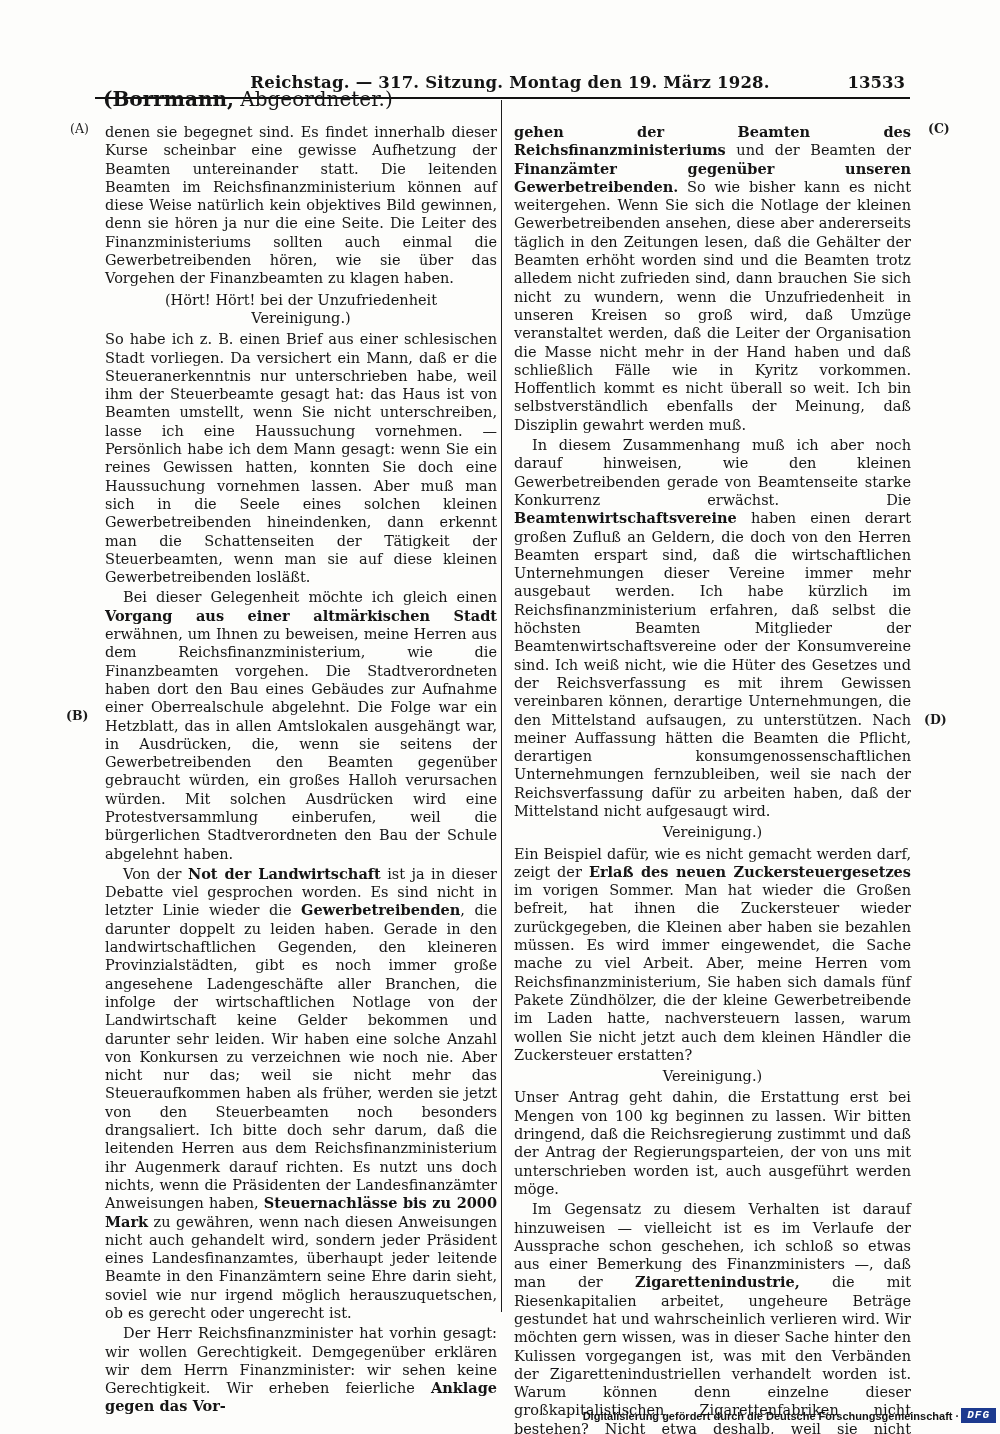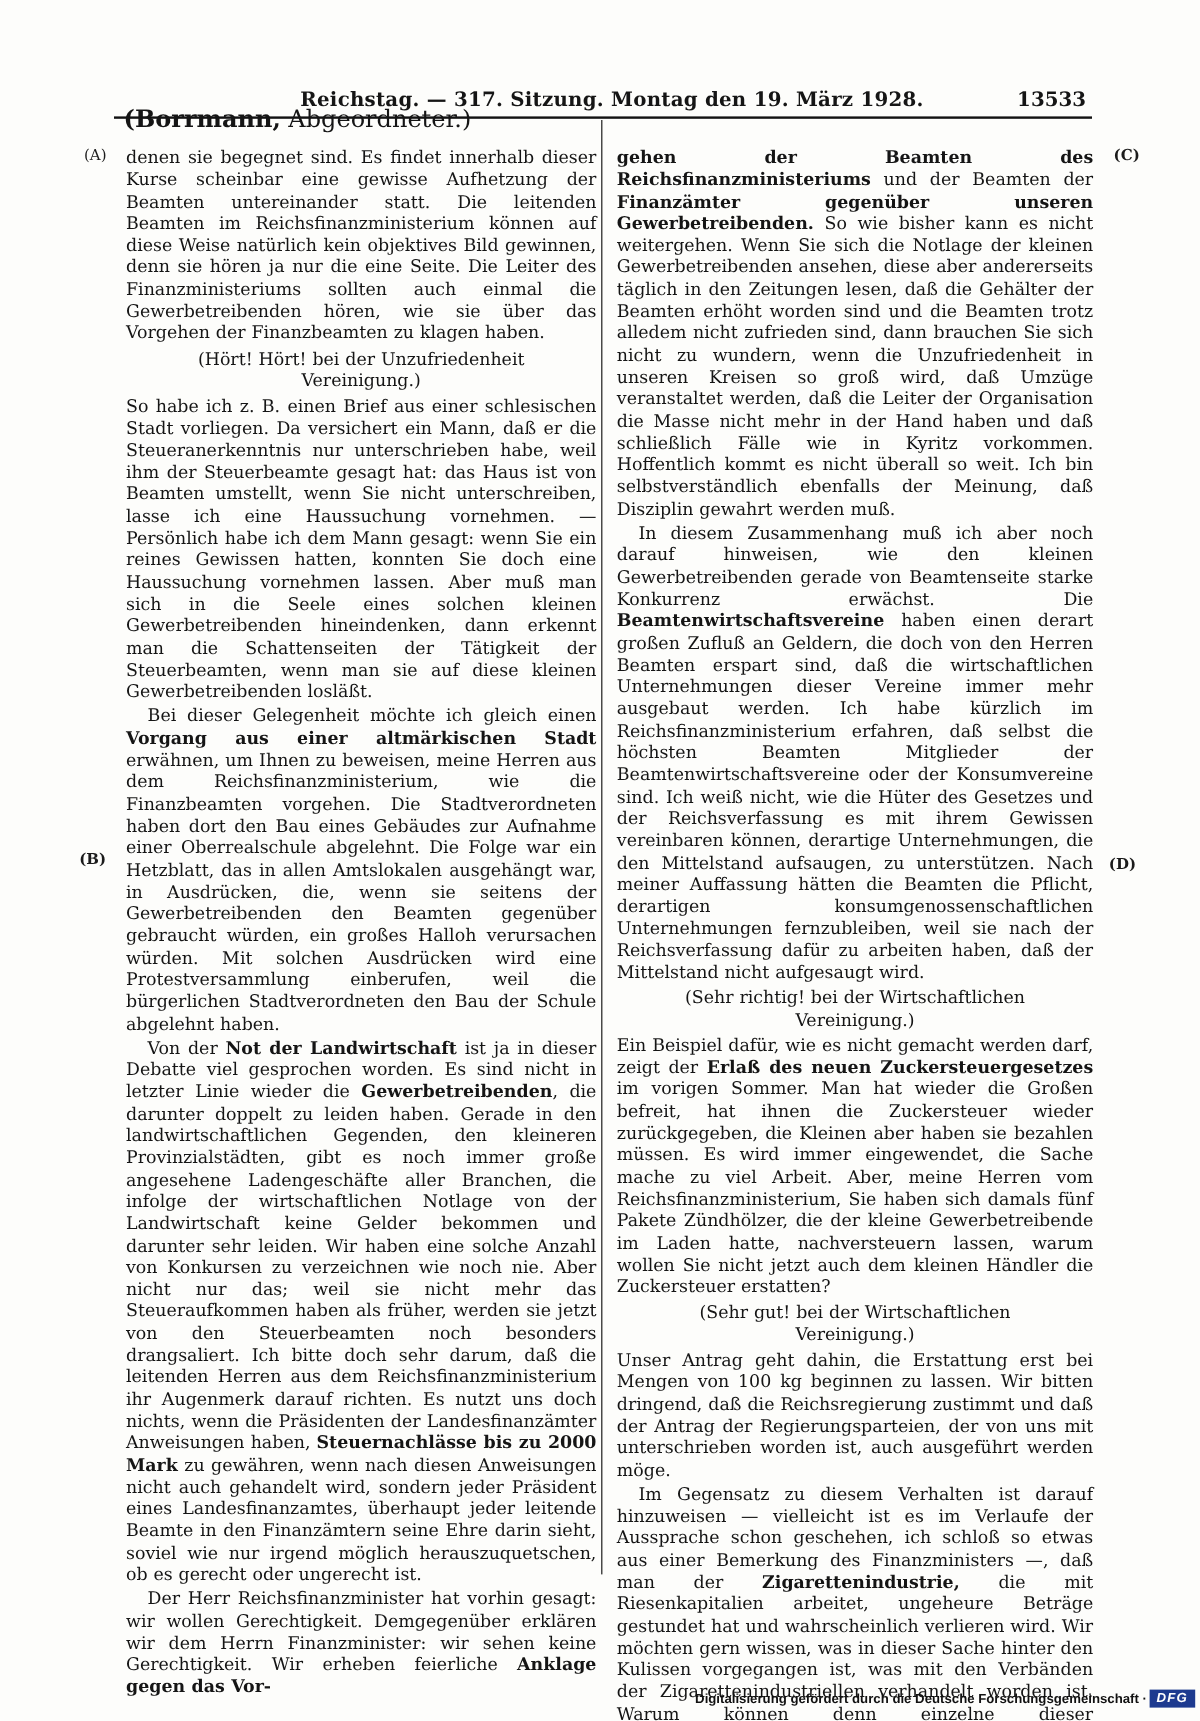--- a/index.html
+++ b/index.html
@@ -43,21 +43,21 @@
   #label-b{left:66px;top:708px;}
   #label-c{left:928px;top:121px;}
   #label-d{left:924px;top:712px;}
   .footer{
     position:absolute;top:1408px;right:4px;
     display:flex;align-items:center;gap:2px;
     font-family:"Liberation Sans",sans-serif;font-size:11px;font-weight:bold;color:#111;justify-content:space-between;
   }
   .dfg-logo{
     background:#1d3a8f;color:#fff;font-size:11px;font-weight:bold;
-    padding:1px 6px 2px;letter-spacing:1px;font-style:italic;
+    padding:1px 6px 2px;letter-spacing:1px;font-style:italic;font-family:Liberation Mono, monospace;
   }
 </style>
 </head>
 <body>
 
 <div class="header-title">Reichstag. — 317. Sitzung. Montag den 19. März 1928.</div>
 <div class="page-number">13533</div>
 <div class="header-rule"></div>
 <div class="col-divider"></div>
 
@@ -77,26 +77,24 @@
   <p class="para"><span>So habe ich z. B. einen Brief aus einer schlesischen Stadt vorliegen. Da versichert ein Mann, daß er die Steueranerkenntnis nur unterschrieben habe, weil ihm der Steuerbeamte gesagt hat: das Haus ist von Beamten umstellt, wenn Sie nicht unterschreiben, lasse ich eine Haussuchung vornehmen. — Persönlich habe ich dem Mann gesagt: wenn Sie ein reines Gewissen hatten, konnten Sie doch eine Haussuchung vornehmen lassen. Aber muß man sich in die Seele eines solchen kleinen Gewerbetreibenden hineindenken, dann erkennt man die Schattenseiten der Tätigkeit der Steuerbeamten, wenn man sie auf diese kleinen Gewerbetreibenden losläßt.</span></p>
   <p class="para ind"><span>Bei dieser Gelegenheit möchte ich gleich einen </span><span class="b">Vorgang aus einer altmärkischen Stadt</span><span> erwähnen, um Ihnen zu beweisen, meine Herren aus dem Reichsfinanzministerium, wie die Finanzbeamten vorgehen. Die Stadtverordneten haben dort den Bau eines Gebäudes zur Aufnahme einer Oberrealschule abgelehnt. Die Folge war ein Hetzblatt, das in allen Amtslokalen ausgehängt war, in Ausdrücken, die, wenn sie seitens der Gewerbetreibenden den Beamten gegenüber gebraucht würden, ein großes Halloh verursachen würden. Mit solchen Ausdrücken wird eine Protestversammlung einberufen, weil die bürgerlichen Stadtverordneten den Bau der Schule abgelehnt haben.</span></p>
   <p class="para ind"><span>Von der </span><span class="b">Not der Landwirtschaft</span><span> ist ja in dieser Debatte viel gesprochen worden. Es sind nicht in letzter Linie wieder die </span><span class="b">Gewerbetreibenden</span><span>, die darunter doppelt zu leiden haben. Gerade in den landwirtschaftlichen Gegenden, den kleineren Provinzialstädten, gibt es noch immer große angesehene Ladengeschäfte aller Branchen, die infolge der wirtschaftlichen Notlage von der Landwirtschaft keine Gelder bekommen und darunter sehr leiden. Wir haben eine solche Anzahl von Konkursen zu verzeichnen wie noch nie. Aber nicht nur das; weil sie nicht mehr das Steueraufkommen haben als früher, werden sie jetzt von den Steuerbeamten noch besonders drangsaliert. Ich bitte doch sehr darum, daß die leitenden Herren aus dem Reichsfinanzministerium ihr Augenmerk darauf richten. Es nutzt uns doch nichts, wenn die Präsidenten der Landesfinanzämter Anweisungen haben, </span><span class="b">Steuernachlässe bis zu 2000 Mark</span><span> zu gewähren, wenn nach diesen Anweisungen nicht auch gehandelt wird, sondern jeder Präsident eines Landesfinanzamtes, überhaupt jeder leitende Beamte in den Finanzämtern seine Ehre darin sieht, soviel wie nur irgend möglich herauszuquetschen, ob es gerecht oder ungerecht ist.</span></p>
   <p class="para ind"><span>Der Herr Reichsfinanzminister hat vorhin gesagt: wir wollen Gerechtigkeit. Demgegenüber erklären wir dem Herrn Finanzminister: wir sehen keine Gerechtigkeit. Wir erheben feierliche </span><span class="b">Anklage gegen das Vor-</span></p>
 </div>
 
 <div class="col" id="rightcol">
   <p class="para"><span class="b">gehen der Beamten des Reichsfinanzministeriums</span><span> und der Beamten der </span><span class="b">Finanzämter gegenüber unseren Gewerbetreibenden.</span><span> So wie bisher kann es nicht weitergehen. Wenn Sie sich die Notlage der kleinen Gewerbetreibenden ansehen, diese aber andererseits täglich in den Zeitungen lesen, daß die Gehälter der Beamten erhöht worden sind und die Beamten trotz alledem nicht zufrieden sind, dann brauchen Sie sich nicht zu wundern, wenn die Unzufriedenheit in unseren Kreisen so groß wird, daß Umzüge veranstaltet werden, daß die Leiter der Organisation die Masse nicht mehr in der Hand haben und daß schließlich Fälle wie in Kyritz vorkommen. Hoffentlich kommt es nicht überall so weit. Ich bin selbstverständlich ebenfalls der Meinung, daß Disziplin gewahrt werden muß.</span></p>
   <p class="para ind"><span>In diesem Zusammenhang muß ich aber noch darauf hinweisen, wie den kleinen Gewerbetreibenden gerade von Beamtenseite starke Konkurrenz erwächst. Die </span><span class="b">Beamtenwirtschaftsvereine</span><span> haben einen derart großen Zufluß an Geldern, die doch von den Herren Beamten erspart sind, daß die wirtschaftlichen Unternehmungen dieser Vereine immer mehr ausgebaut werden. Ich habe kürzlich im Reichsfinanzministerium erfahren, daß selbst die höchsten Beamten Mitglieder der Beamtenwirtschaftsvereine oder der Konsumvereine sind. Ich weiß nicht, wie die Hüter des Gesetzes und der Reichsverfassung es mit ihrem Gewissen vereinbaren können, derartige Unternehmungen, die den Mittelstand aufsaugen, zu unterstützen. Nach meiner Auffassung hätten die Beamten die Pflicht, derartigen konsumgenossenschaftlichen Unternehmungen fernzubleiben, weil sie nach der Reichsverfassung dafür zu arbeiten haben, daß der Mittelstand nicht aufgesaugt wird.</span></p>
   <div class="stage">
-    <div>(Sehr richtig! bei der Wirtschaftlichen</div>
     <div>Vereinigung.)</div>
   </div>
   <p class="para"><span>Ein Beispiel dafür, wie es nicht gemacht werden darf, zeigt der </span><span class="b">Erlaß des neuen Zuckersteuergesetzes</span><span> im vorigen Sommer. Man hat wieder die Großen befreit, hat ihnen die Zuckersteuer wieder zurückgegeben, die Kleinen aber haben sie bezahlen müssen. Es wird immer eingewendet, die Sache mache zu viel Arbeit. Aber, meine Herren vom Reichsfinanzministerium, Sie haben sich damals fünf Pakete Zündhölzer, die der kleine Gewerbetreibende im Laden hatte, nachversteuern lassen, warum wollen Sie nicht jetzt auch dem kleinen Händler die Zuckersteuer erstatten?</span></p>
   <div class="stage">
-    <div>(Sehr gut! bei der Wirtschaftlichen</div>
     <div>Vereinigung.)</div>
   </div>
   <p class="para"><span>Unser Antrag geht dahin, die Erstattung erst bei Mengen von 100 kg beginnen zu lassen. Wir bitten dringend, daß die Reichsregierung zustimmt und daß der Antrag der Regierungsparteien, der von uns mit unterschrieben worden ist, auch ausgeführt werden möge.</span></p>
   <p class="para ind"><span>Im Gegensatz zu diesem Verhalten ist darauf hinzuweisen — vielleicht ist es im Verlaufe der Aussprache schon geschehen, ich schloß so etwas aus einer Bemerkung des Finanzministers —, daß man der </span><span class="b">Zigarettenindustrie,</span><span> die mit Riesenkapitalien arbeitet, ungeheure Beträge gestundet hat und wahrscheinlich verlieren wird. Wir möchten gern wissen, was in dieser Sache hinter den Kulissen vorgegangen ist, was mit den Verbänden der Zigarettenindustriellen verhandelt worden ist. Warum können denn einzelne dieser großkapitalistischen Zigarettenfabriken nicht bestehen? Nicht etwa deshalb, weil sie nicht genügend verdienen. Ein-</span></p>
 </div>
 
 <div class="footer">
   <span>Digitalisierung gefördert durch die Deutsche Forschungsgemeinschaft ·</span>
   <span class="dfg-logo">DFG</span>
 </div>

